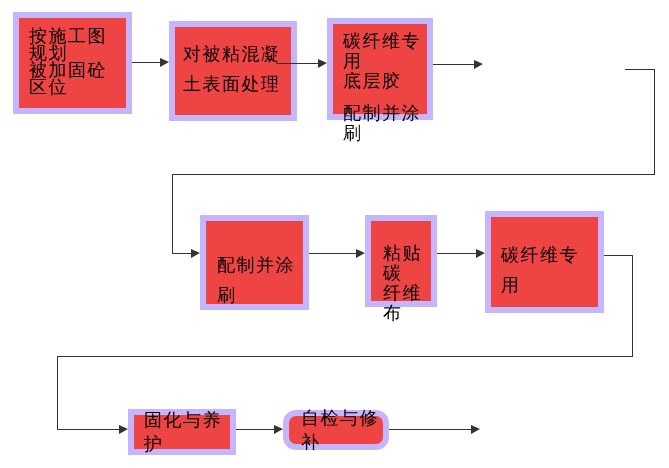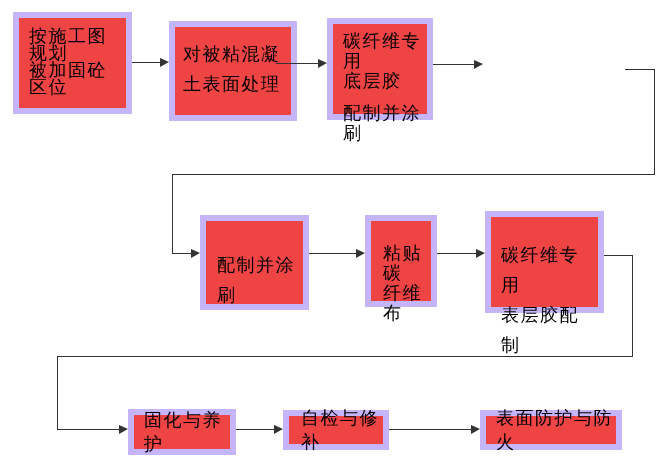--- a/index.html
+++ b/index.html
@@ -46,21 +46,21 @@
   
   #n1  { left:13px;  top:12px;  width:119px; height:102px; padding:9px 6px 0 10px;  line-height:17px; }
   #n2  { left:169px; top:21px;  width:128px; height:100px; padding:12px 4px 0 8px;     line-height:30px; }
   #n3  { left:327px; top:18px;  width:106px; height:102px; padding:7px 4px 0 10px;  line-height:20px; }
   #n3 .ln3 { margin-top:12px; }
   #n4  { left:483px; top:22px;  width:143px; height:98px;  padding:5px 6px 0 10px;  line-height:20px; }
   #n5  { left:200px; top:215px; width:109px; height:95px;  padding:29px 4px 0 11px; line-height:30px; }
   #n6  { left:365px; top:215px; width:72px;  height:92px;  padding:22px 2px 0 12px; line-height:20px; }
   #n7  { left:485px; top:211px; width:119px; height:102px; padding:23px 4px 0 10px; line-height:30px; }
   #n8  { left:128px; top:409px; width:108px; height:46px;  padding-left:10px; }
-  #n9  { left:283px; top:410px; width:106px; height:40px;  padding-left:12px; }
+  #n9  { left:283px; top:410px; width:106px; height:40px;  padding-left:12px;border-radius:13px; }
   #n10 { left:480px; top:410px; width:142px; height:40px;  padding-left:10px; }
 </style>
 </head>
 <body>
 
 <div class="canvas">
 
   <div class="node" id="n1">
     <span class="ln">按施工图规划</span>
     <span class="ln">被加固砼区位</span>
@@ -77,31 +77,27 @@
 
   <div class="node" id="n5">
     <span class="ln">配制并涂刷</span>
   </div>
   <div class="node" id="n6">
     <span class="ln">粘贴碳</span>
     <span class="ln">纤维布</span>
   </div>
   <div class="node" id="n7">
     <span class="ln">碳纤维专用</span>
-    <span class="ln">表层胶配制</span>
   </div>
 
   <div class="node node-center" id="n8">
     <span class="ln">固化与养护</span>
   </div>
   <div class="node node-center" id="n9">
     <span class="ln">自检与修补</span>
-  </div>
-  <div class="node node-center" id="n10">
-    <span class="ln">表面防护与防火</span>
   </div>
 
   <div class="seg h" style="left:132px;top:62px;width:30px;"></div>
   <div class="head" style="left:160px;top:58px;"></div>
 
   <div class="seg h" style="left:276px;top:63px;width:44px;"></div>
   <div class="head" style="left:318px;top:59px;"></div>
 
   <div class="seg h" style="left:433px;top:64px;width:42px;"></div>
   <div class="head" style="left:474px;top:60px;"></div>

